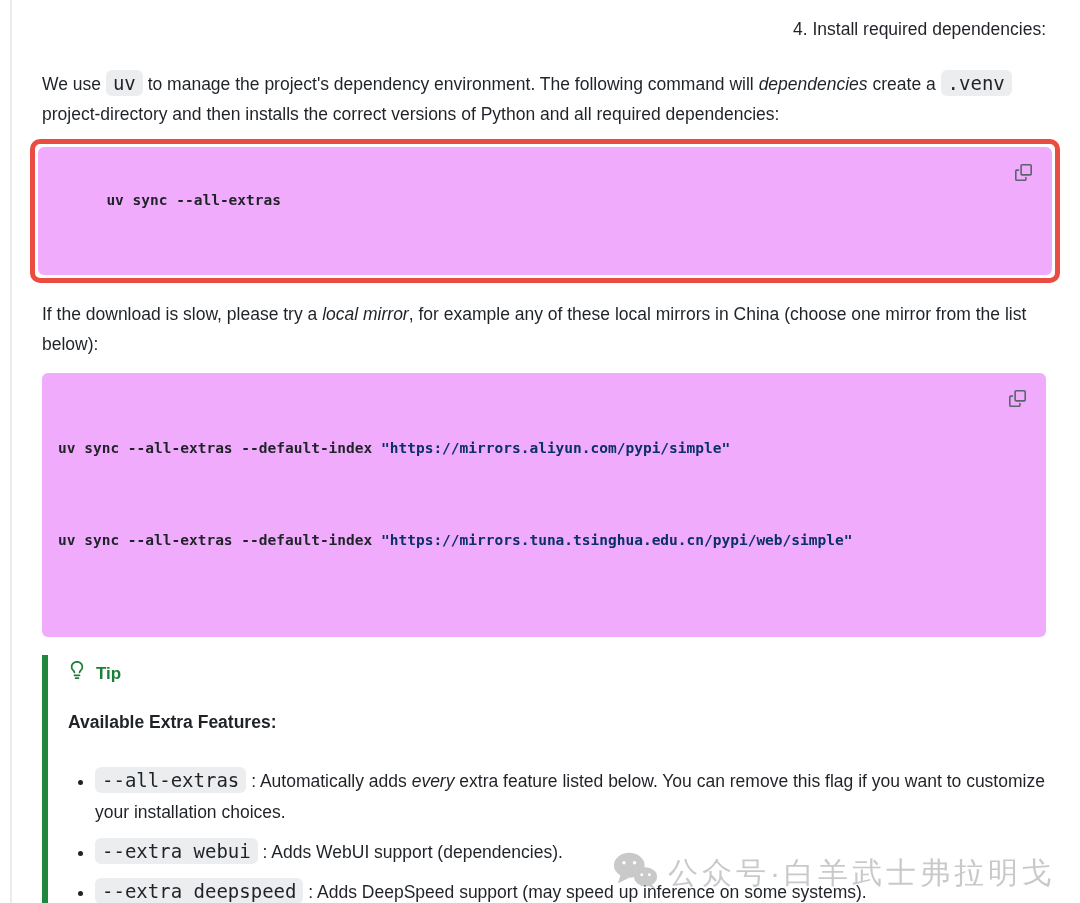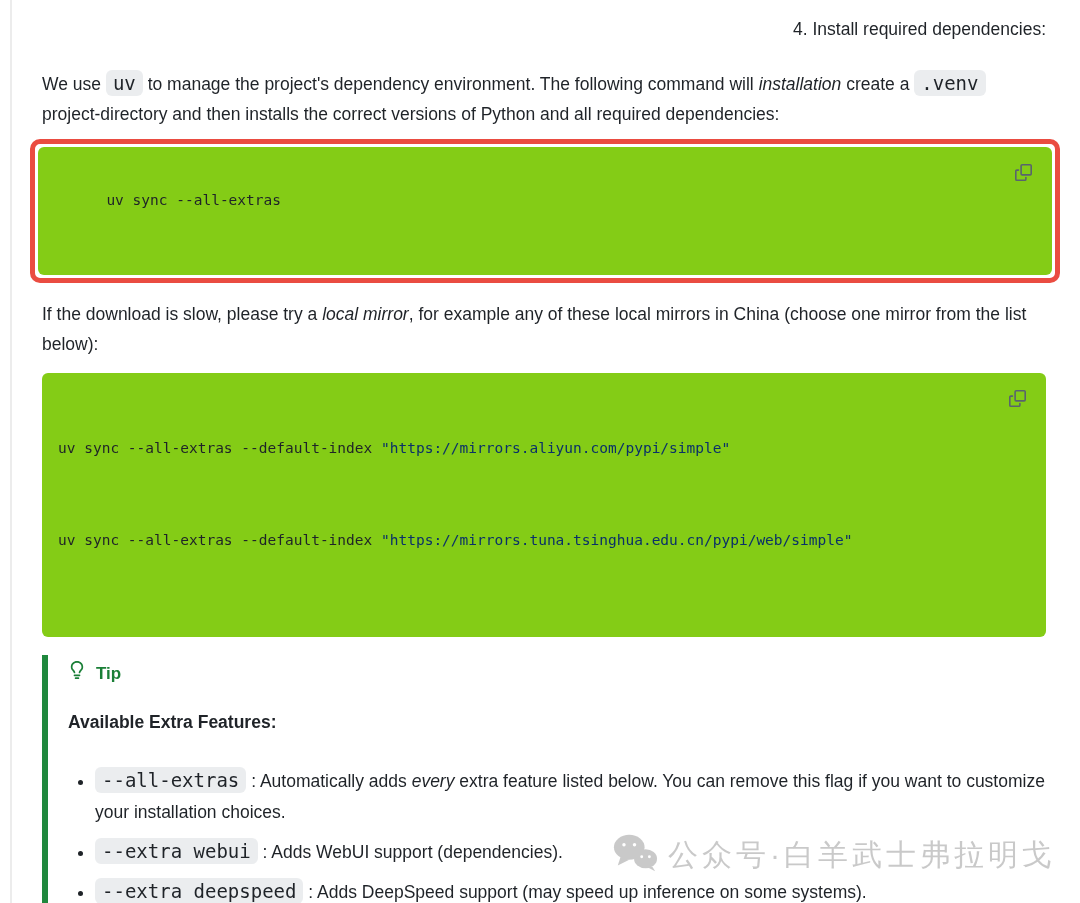--- a/index.html
+++ b/index.html
@@ -34,28 +34,29 @@
   }
 
   .red-annotation {
     border: 5px solid #ea4c41;
     border-radius: 10px;
     margin: 10px -14px 0 -12px;
     padding: 3px;
   }
   .code-block {
     position: relative;
-    background: #84cc16;
+    background: #f0abfc;
     border-radius: 6px;
     padding: 20px 16px;
     font-family: "DejaVu Sans Mono", "Liberation Mono", monospace;
     font-size: 14.5px;
     line-height: 22px;
     color: #1f2328;
     white-space: pre;
+    font-weight: bold;
   }
   .code-block.standalone { margin-top: 14px; }
   .code-line.second { margin-top: 26px; }
   .code-str { color: #0a3069; }
   .copy-btn {
     position: absolute; top: 12px; right: 14px;
     width: 30px; height: 30px;
     background: transparent; border: none; cursor: pointer;
     color: #59636e; display: flex; align-items: center; justify-content: center;
   }
@@ -70,39 +71,39 @@
     display: flex; align-items: center; gap: 10px;
     font-weight: bold; font-size: 17px;
   }
   .callout.tip .callout-title { color: #1a7f37; }
   .callout-title svg { width: 18px; height: 18px; fill: currentColor; }
   .callout-heading { margin-top: 18px; font-weight: bold; }
   .callout ul { margin-top: 28px; padding-left: 27px; }
   .callout ul li { margin-bottom: 8px; line-height: 31px; }
 
   .watermark {
-    position: absolute; left: 612px; top: 832px;
+    position: absolute; left: 612px; top: 850px;
     display: flex; align-items: center; gap: 10px;
     color: #9e9e9e; opacity: 0.55;
     font-size: 30px; letter-spacing: 4px;
     pointer-events: none;
     white-space: nowrap;
   }
   .watermark svg { width: 46px; height: 40px; flex: 0 0 auto; }
 </style>
 </head>
 <body>
 
 <div class="page-edge"></div>
 
 <div class="content">
 
   <div class="step-item"><span>4.</span><span> Install required dependencies:</span></div>
 
-  <p class="para"><span>We use </span><code class="inline">uv</code><span> to manage the project's dependency environment. The following command will </span><em>installation</em><span> create a </span><code class="inline">.venv</code><span> project-directory and then installs the correct versions of Python and all required dependencies:</span></p>
+  <p class="para"><span>We use </span><code class="inline">uv</code><span> to manage the project's dependency environment. The following command will </span><em>dependencies</em><span> create a </span><code class="inline">.venv</code><span> project-directory and then installs the correct versions of Python and all required dependencies:</span></p>
 
   <div class="red-annotation">
     <div class="code-block">
       <span class="code-line">uv sync --all-extras</span>
       <button class="copy-btn">
         <span><svg viewBox="0 0 16 16">
               <path d="M0 6.75C0 5.784.784 5 1.75 5h1.5a.75.75 0 0 1 0 1.5h-1.5a.25.25 0 0 0-.25.25v7.5c0 .138.112.25.25.25h7.5a.25.25 0 0 0 .25-.25v-1.5a.75.75 0 0 1 1.5 0v1.5A1.75 1.75 0 0 1 9.25 16h-7.5A1.75 1.75 0 0 1 0 14.25Z"></path>
               <path d="M5 1.75C5 .784 5.784 0 6.75 0h7.5C15.216 0 16 .784 16 1.75v7.5A1.75 1.75 0 0 1 14.25 11h-7.5A1.75 1.75 0 0 1 5 9.25Zm1.75-.25a.25.25 0 0 0-.25.25v7.5c0 .138.112.25.25.25h7.5a.25.25 0 0 0 .25-.25v-7.5a.25.25 0 0 0-.25-.25Z"></path>
             </svg></span>
       </button>

